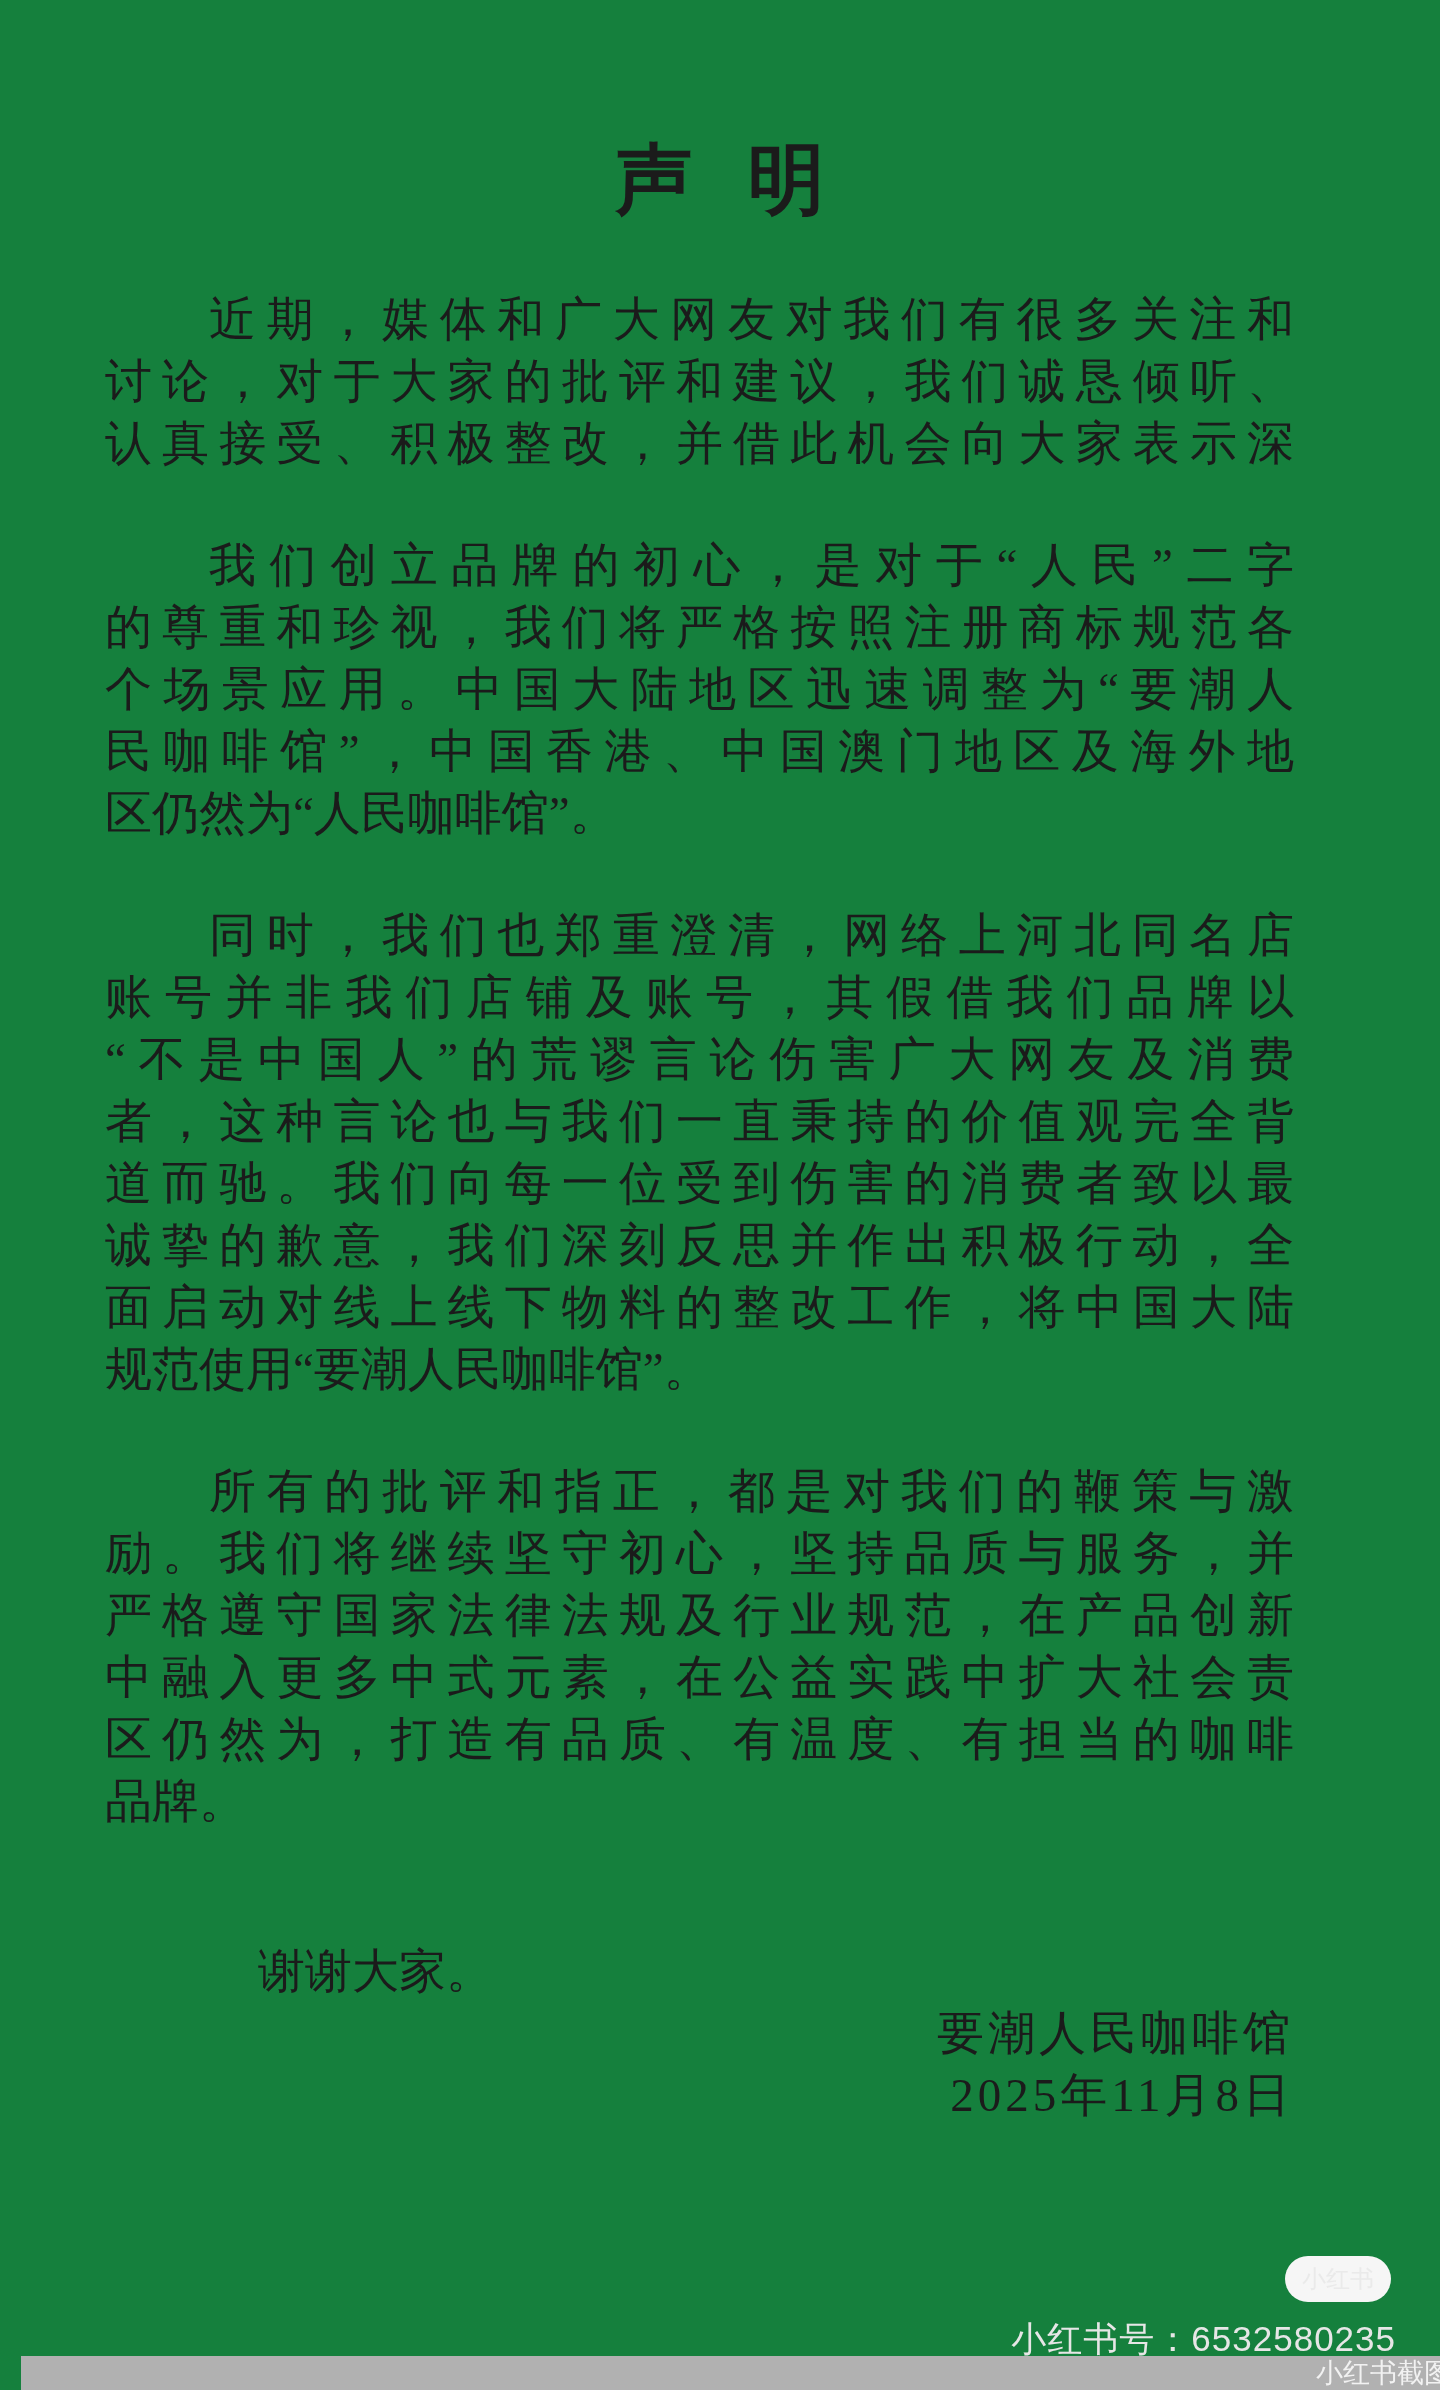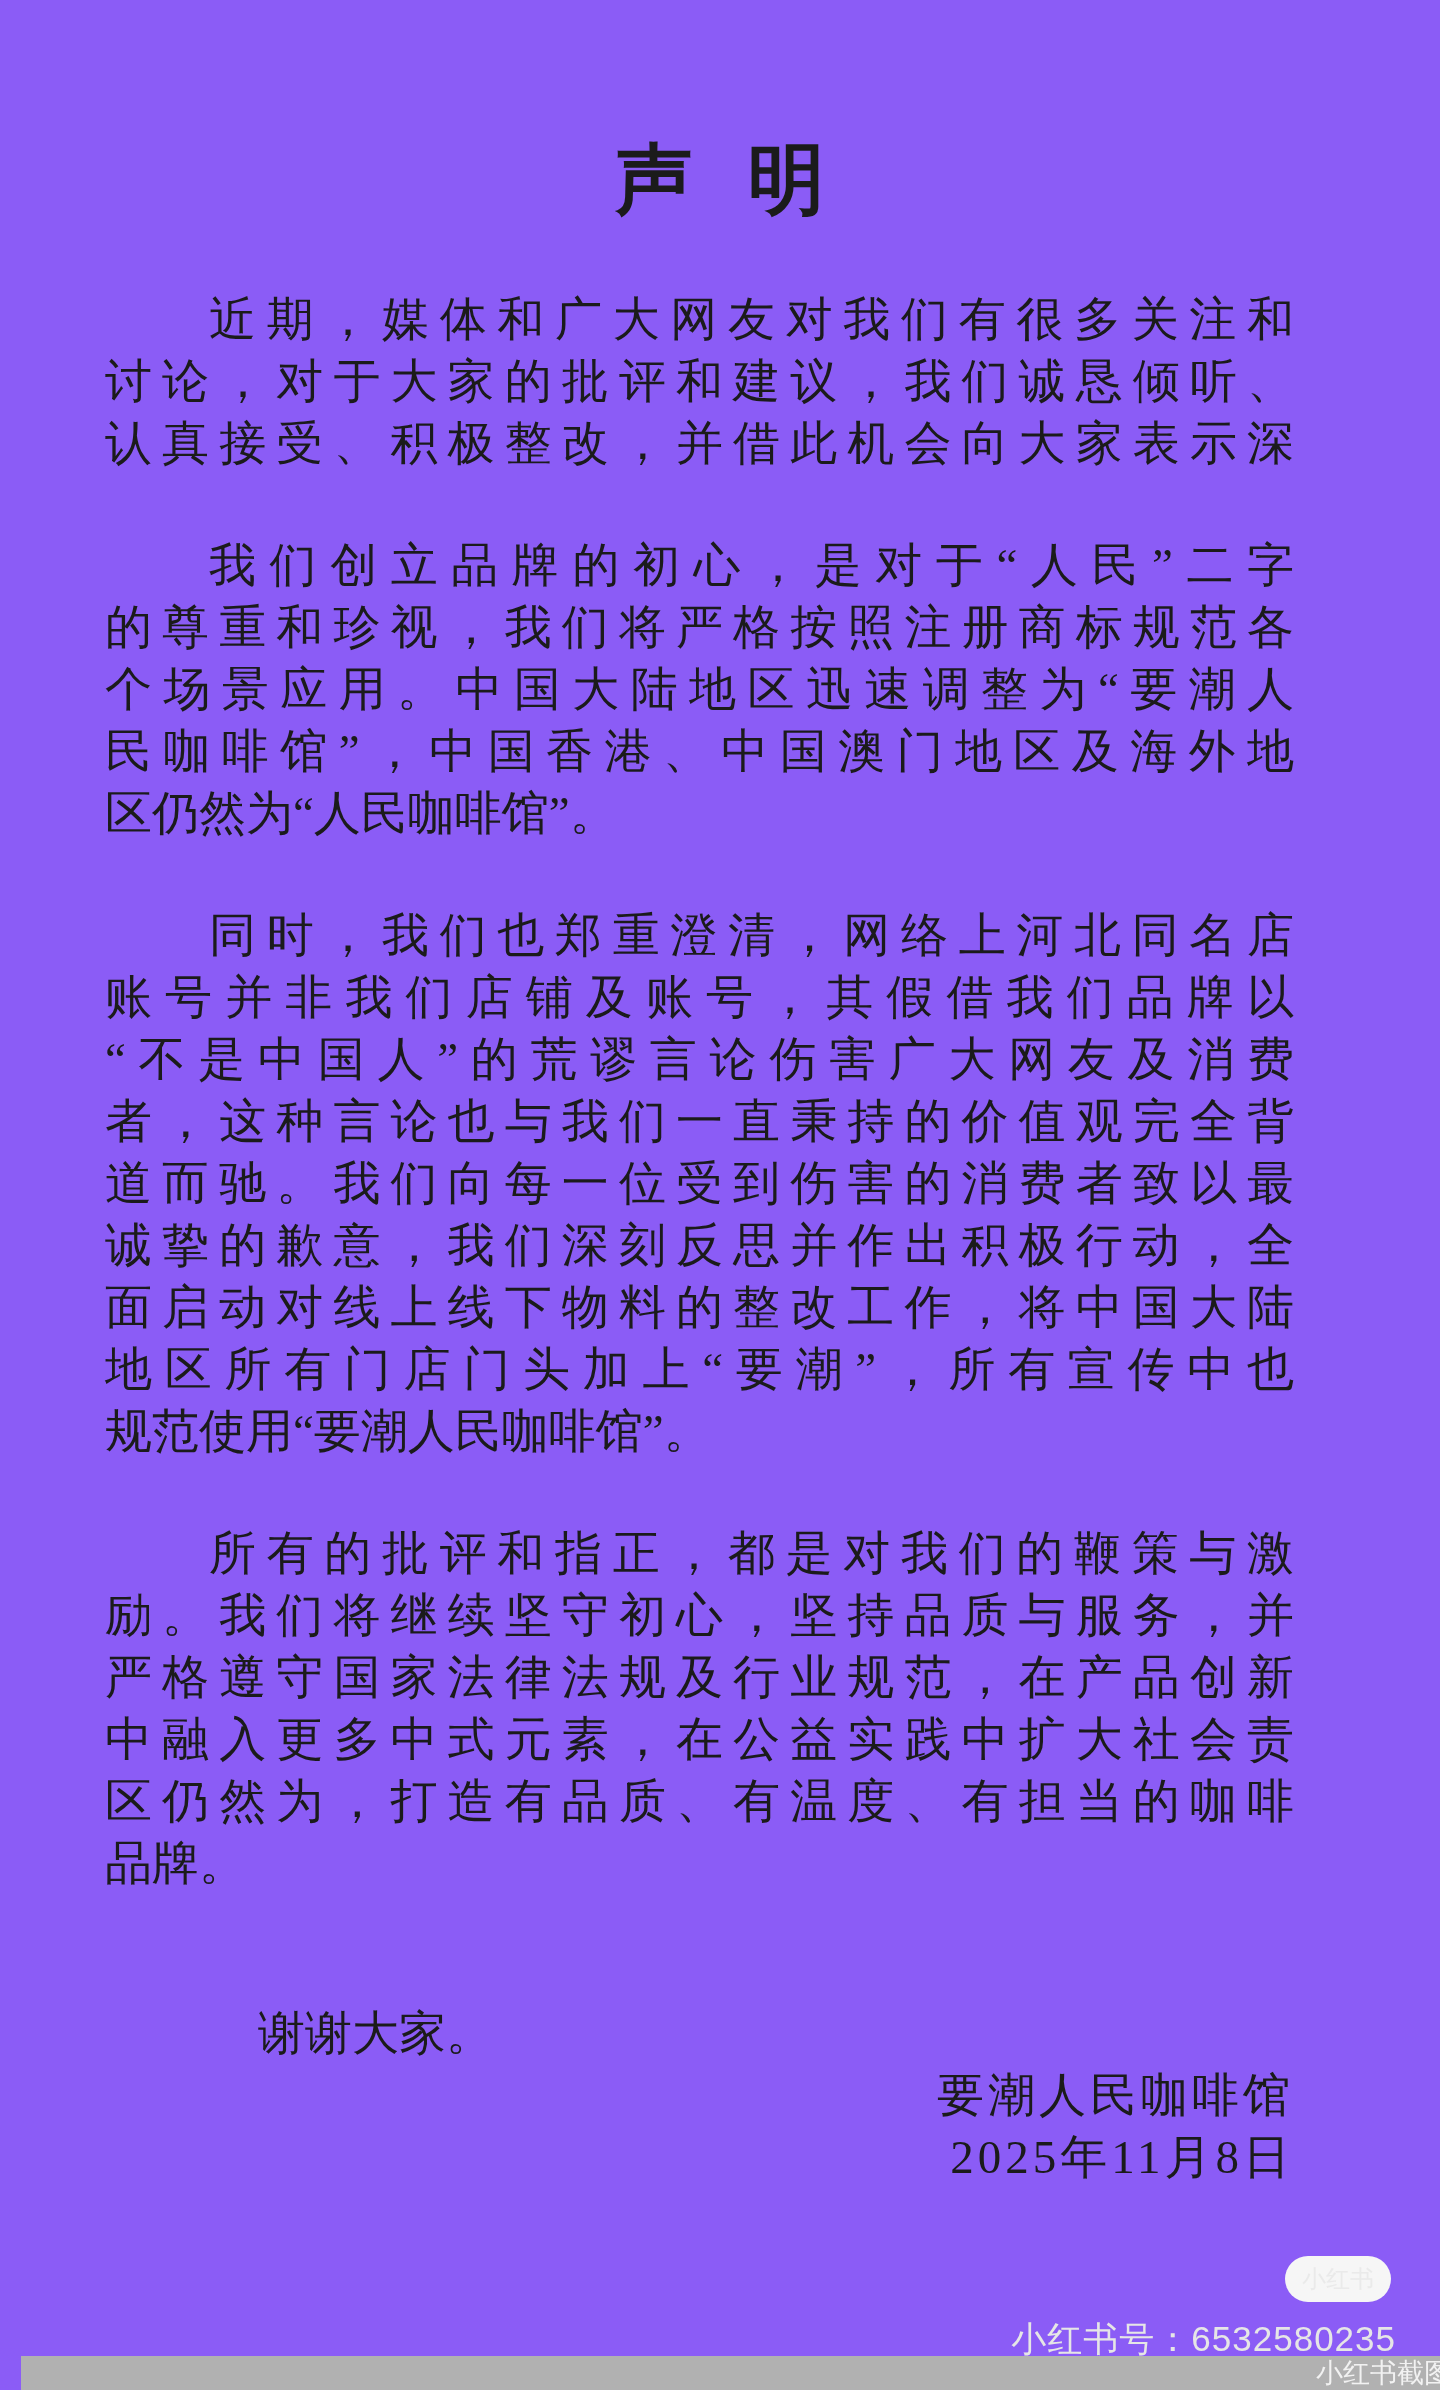--- a/index.html
+++ b/index.html
@@ -1,20 +1,20 @@
 <!DOCTYPE html>
 <html><head>
 <meta charset="utf-8">
 <style>
   html, body { margin: 0; padding: 0; background: #ffffff; }
   .page {
     position: relative;
     width: 1440px;
     height: 2390px;
-    background: #8b5cf6;
+    background: #15803d;
     color: #1b1b1b;
     font-family: "Liberation Serif", "DejaVu Serif", serif;
     overflow: hidden;
   }
   .title {
     margin: 0;
     padding-top: 138px;
     text-align: center;
     font-size: 77px;
     line-height: 84px;
@@ -121,21 +121,20 @@
         <div class="line last">区仍然为“人民咖啡馆”。</div>
       </div>
       <div class="paragraph">
         <div class="line first">同时，我们也郑重澄清，网络上河北同名店</div>
         <div class="line">账号并非我们店铺及账号，其假借我们品牌以</div>
         <div class="line">“不是中国人”的荒谬言论伤害广大网友及消费</div>
         <div class="line">者，这种言论也与我们一直秉持的价值观完全背</div>
         <div class="line">道而驰。我们向每一位受到伤害的消费者致以最</div>
         <div class="line">诚挚的歉意，我们深刻反思并作出积极行动，全</div>
         <div class="line">面启动对线上线下物料的整改工作，将中国大陆</div>
-        <div class="line">地区所有门店门头加上“要潮”，所有宣传中也</div>
         <div class="line last">规范使用“要潮人民咖啡馆”。</div>
       </div>
       <div class="paragraph">
         <div class="line first">所有的批评和指正，都是对我们的鞭策与激</div>
         <div class="line">励。我们将继续坚守初心，坚持品质与服务，并</div>
         <div class="line">严格遵守国家法律法规及行业规范，在产品创新</div>
         <div class="line">中融入更多中式元素，在公益实践中扩大社会责</div>
         <div class="line">区仍然为，打造有品质、有温度、有担当的咖啡</div>
         <div class="line last">品牌。</div>
       </div>

